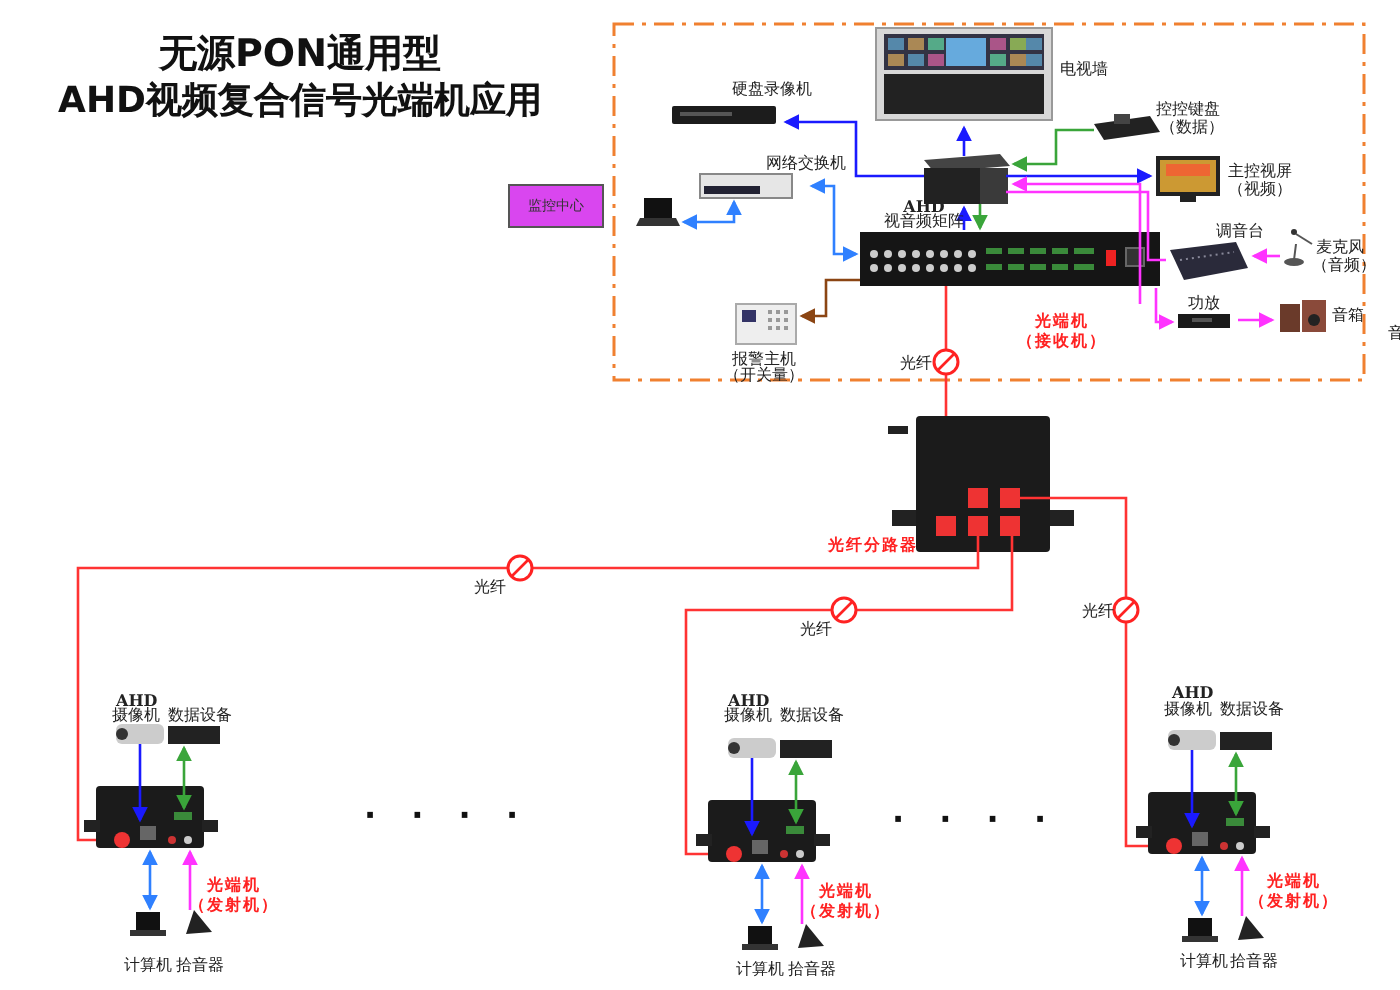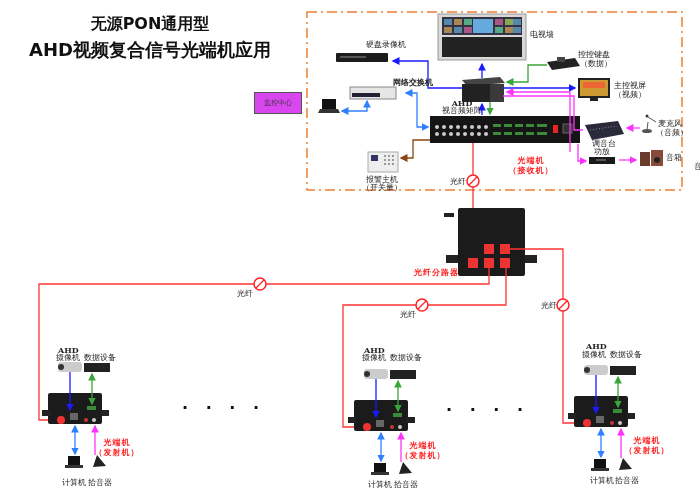--- a/index.html
+++ b/index.html
@@ -1,19 +1,19 @@
 <!DOCTYPE html>
 <html><head>
 <meta charset="utf-8">
 <style>
   html, body { margin:0; padding:0; background:#ffffff; }
   body { width:700px; height:495px; position:relative; overflow:hidden; font-family:"DejaVu Sans", sans-serif; }
   .abs { position:absolute; }
   .title { position:absolute; left:0; width:300px; text-align:center; font-family:"DejaVu Sans", sans-serif; font-weight:bold; color:#111; }
-  .t1 { top:14px; font-size:16px; }
+  .t1 { top:14px; font-size:19px; }
   .t2 { top:38px; font-size:18px; }
   .lbl { position:absolute; font-size:8px; color:#222; font-family:"DejaVu Serif", serif; line-height:10px; text-align:center; white-space:nowrap; }
   .red-lbl { color:#ff2222; font-weight:bold; font-size:8px; letter-spacing:1px; }
   .center-box { position:absolute; left:254px; top:92px; width:46px; height:20px; background:#d946ef; border:1px solid #555; font-size:7px; color:#333; display:flex; align-items:center; justify-content:center; font-family:"DejaVu Serif", serif; }
   svg { position:absolute; left:0; top:0; }
 </style>
 </head>
 <body>
 
 <div class="title t1">无源PON通用型</div>
@@ -311,28 +311,28 @@
       </g>
     <line x1="70" y1="372" x2="70" y2="410" stroke="#1a1aff" stroke-width="1.3" marker-end="url(#aB)"></line>
     <line x1="92" y1="374" x2="92" y2="404" stroke="#3aa53a" stroke-width="1.3" marker-start="url(#aGs)" marker-end="url(#aG)"></line>
     <line x1="75" y1="426" x2="75" y2="454" stroke="#2f80ff" stroke-width="1.3" marker-start="url(#aNs)" marker-end="url(#aN)"></line>
     <line x1="95" y1="455" x2="95" y2="426" stroke="#ff33ff" stroke-width="1.3" marker-end="url(#aP)"></line>
   </g>
 </svg>
 
 <div class="lbl" style="left:530px;top:30px;">电视墙</div>
 <div class="lbl" style="left:336px;top:40px;margin-left:30px;">硬盘录像机</div>
-<div class="lbl" style="left:393px;top:77px;font-weight:bold;">网络交换机</div>
+<div class="lbl" style="left:383px;top:77px;">网络交换机</div>
 <div class="lbl" style="left:442px;top:98px;width:40px;font-weight:bold;">AHD</div>
 <div class="lbl" style="left:438px;top:106px;width:48px;">视音频矩阵</div>
 <div class="lbl" style="left:578px;top:50px;">控控键盘</div>
 <div class="lbl" style="left:580px;top:59px;">（数据）</div>
 <div class="lbl" style="left:614px;top:81px;">主控视屏</div>
 <div class="lbl" style="left:614px;top:90px;">（视频）</div>
-<div class="lbl" style="left:592px;top:111px;margin-top:28px;">调音台</div>
+<div class="lbl" style="left:608px;top:111px;">调音台</div>
 <div class="lbl" style="left:658px;top:119px;">麦克风</div>
 <div class="lbl" style="left:656px;top:128px;">（音频）</div>
 <div class="lbl" style="left:594px;top:147px;">功放</div>
 <div class="lbl" style="left:666px;top:153px;">音箱</div>
 <div class="lbl" style="left:666px;top:162px;margin-left:28px;">音频）</div>
 <div class="lbl" style="left:362px;top:175px;width:40px;">报警主机</div>
 <div class="lbl" style="left:358px;top:183px;width:48px;">（开关量）</div>
 <div class="lbl red-lbl" style="left:506px;top:155px;width:50px;">光端机</div>
 <div class="lbl red-lbl" style="left:502px;top:165px;width:58px;">（接收机）</div>
 

